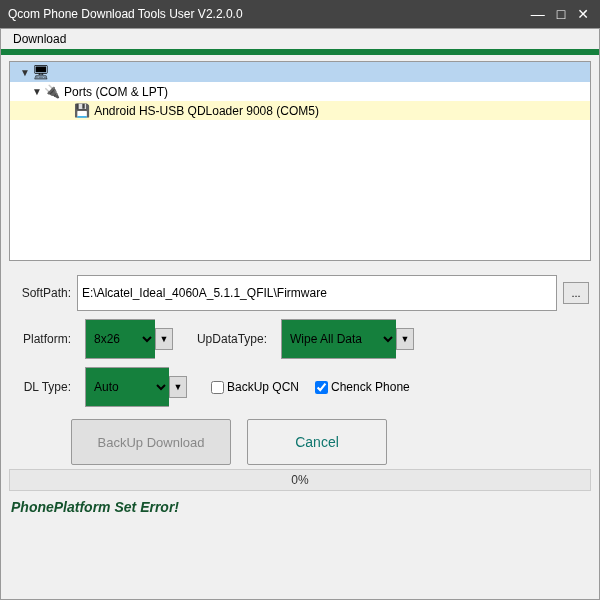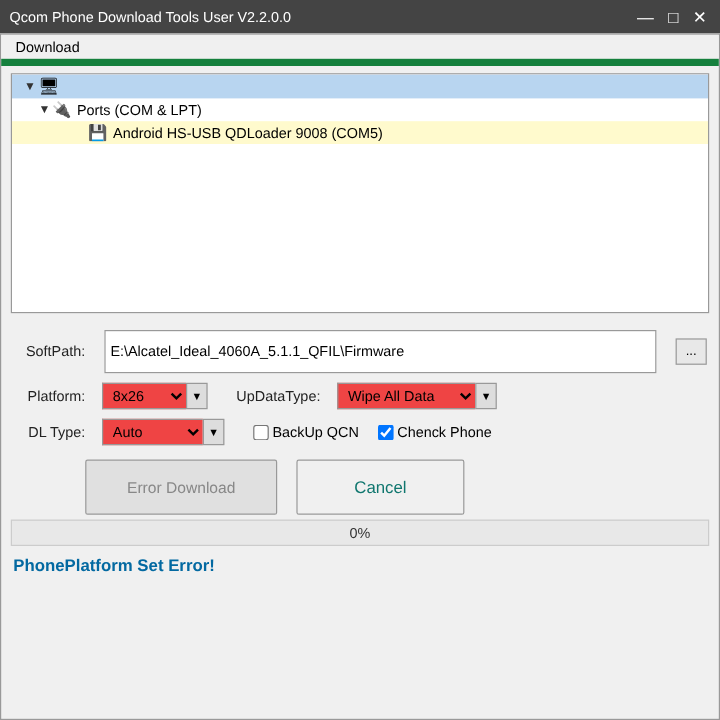--- a/index.html
+++ b/index.html
@@ -109,21 +109,21 @@
     .form-section {
       padding: 8px 10px;
       display: flex;
       flex-direction: column;
       gap: 8px;
     }
 
     .form-row {
       display: flex;
       align-items: center;
-      gap: 16px;
+      gap: 6px;
     }
 
     .form-label {
       font-size: 12px;
       min-width: 60px;
       text-align: right;
       color: #222;
     }
 
     .form-input-long {
@@ -145,24 +145,24 @@
       display: flex;
       align-items: center;
       justify-content: center;
     }
 
     .custom-select-wrapper {
       display: flex;
       align-items: center;
     }
     .custom-select {
-      height: 22px;
+      height: 40px;
       border: 1px solid #999;
       border-right: none;
-      background: #ef4444;
+      background: #15803d;
       font-size: 12px;
       padding: 0 4px;
       min-width: 70px;
       cursor: pointer;
       outline: none;
     }
     .custom-select-arrow {
       height: 22px;
       width: 18px;
       border: 1px solid #999;
@@ -239,23 +239,24 @@
       font-size: 12px;
       color: #333;
     }
 
     
     .error-section {
       padding: 8px 10px;
       flex: 1;
     }
     .error-text {
-      color: #0369a1;
+      color: #14532d;
       font-size: 14px;
       font-weight: bold;
+      font-style: italic;
     }
   </style>
 </head>
 <body>
 
 <div class="title-bar">
   <span class="title-bar-title">Qcom Phone Download Tools User V2.2.0.0</span>
   <div class="title-bar-controls">
     <button class="title-bar-btn">—</button>
     <button class="title-bar-btn">□</button>
@@ -335,21 +336,21 @@
         </label>
         <label class="checkbox-label">
           <input type="checkbox" checked="" style="">
           <span>Chenck Phone</span>
         </label>
       </div>
     </div>
   </div>
 
   <div class="button-row">
-    <button class="btn-start" disabled="">Error Download</button>
+    <button class="btn-start" disabled="">BackUp Download</button>
     <button class="btn-cancel">Cancel</button>
   </div>
 
   <div class="progress-bar-section">
     <div class="progress-bar-fill" style="width:0%;"></div>
     <span class="progress-label">0%</span>
   </div>
 
   <div class="error-section">
     <span class="error-text">PhonePlatform Set Error!</span>

